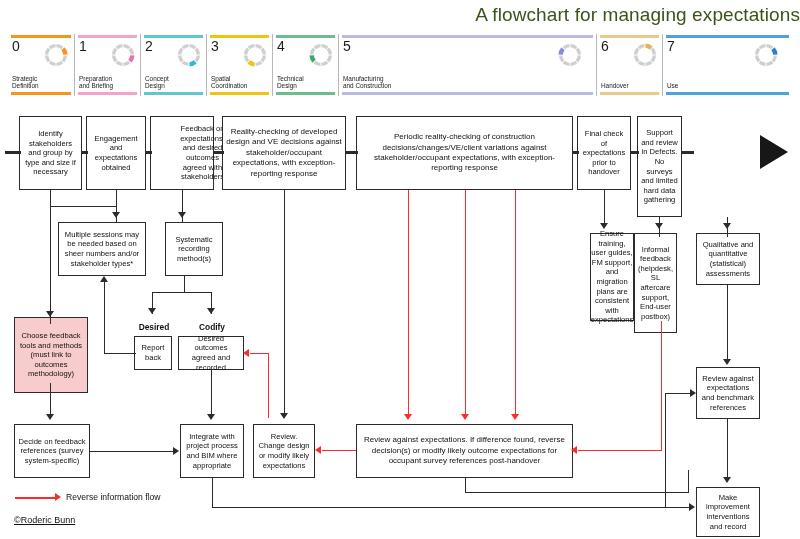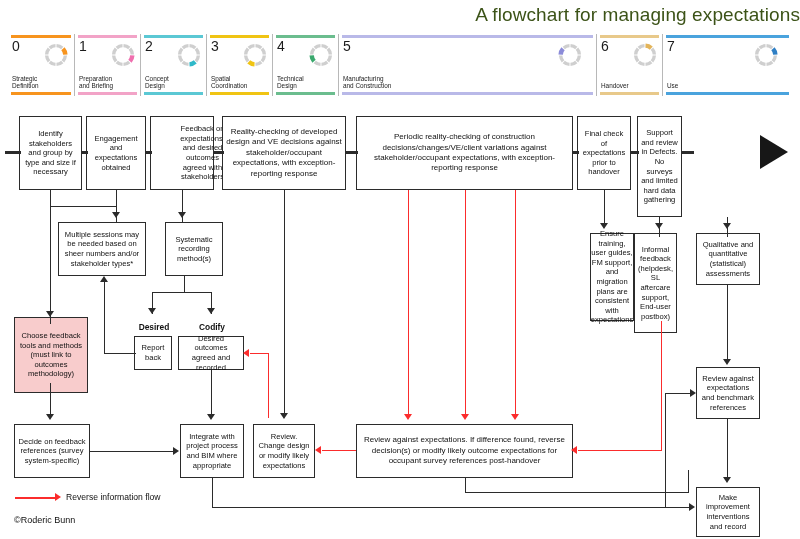--- a/index.html
+++ b/index.html
@@ -46,21 +46,21 @@
   .ar.left.red{border-right-color:#fb2c2c;}
   .ar.right.red{border-left-color:#fb2c2c;}
 
   .bigarrow{position:absolute;width:0;height:0;
             border-top:17px solid transparent;border-bottom:17px solid transparent;
             border-left:28px solid #171717;}
 
   
   .legend-line{position:absolute;background:#fb2c2c;height:1.6px;}
   .legend-txt{position:absolute;font-size:8.6px;color:#111;}
-  .copyright{position:absolute;font-size:9px;color:#111;}
+  .copyright{position:absolute;font-size:9px;color:#111;text-decoration:underline;}
 </style>
 </head>
 <body>
 
 <div id="stage">
 
   <div class="title">A flowchart for managing expectations</div>
 
   <div id="ribaband">
       <div class="stage first" style="left: 0px; width: 66px;">

